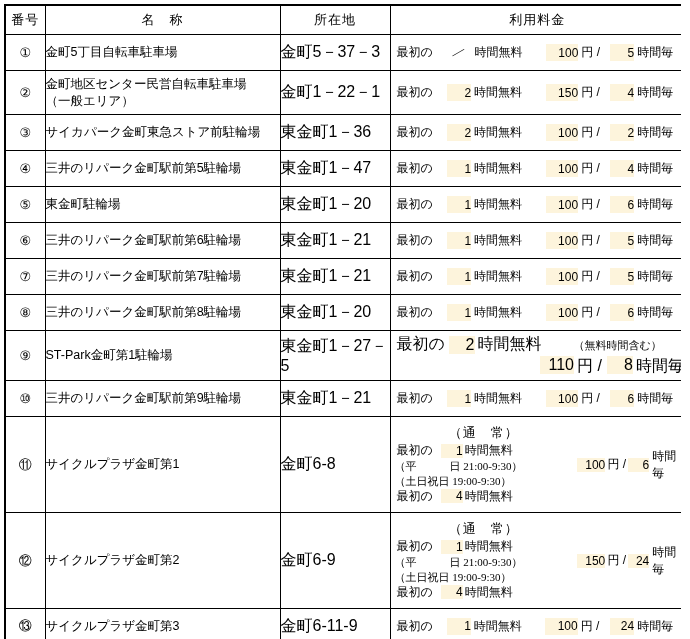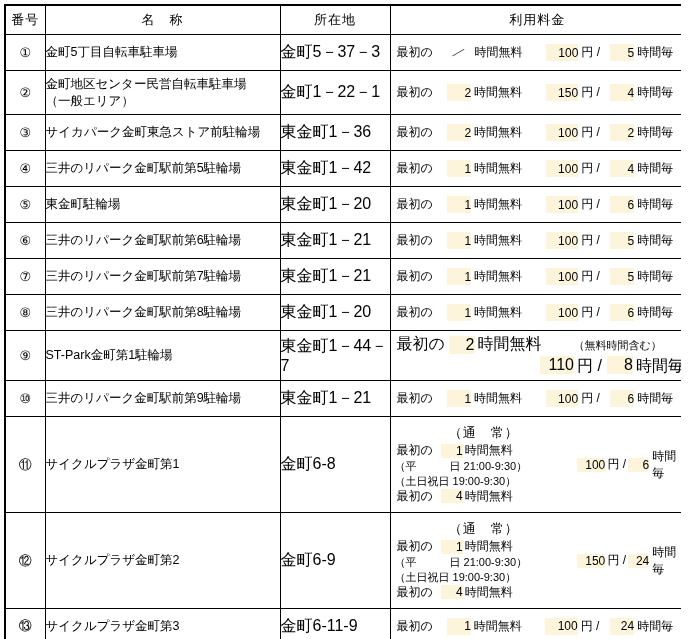--- a/index.html
+++ b/index.html
@@ -95,20 +95,21 @@
   }
   .note-center {
     text-align: center;
     font-size: 11px;
     padding: 2px 0 0 0;
   }
   .sub-block {
     font-size: 11px;
     line-height: 1.3;
     padding-left: 4px;
+    font-family: Liberation Serif, serif;
   }
   .tsujo {
     text-align: center;
     font-size: 13px;
     letter-spacing: 1px;
   }
   .inline-free {
     display: flex;
     align-items: center;
     font-size: 12px;
@@ -213,21 +214,21 @@
                 <span class="fee-seg seg-yen">円 /</span>
                 <span class="fee-seg seg-num">2</span>
                 <span class="fee-seg seg-tail">時間毎</span>
               </div>
             </div>
           </td>
         </tr>
         <tr style="height: 36px;">
           <td class="no-cell">④</td>
           <td class="name-cell">三井のリパーク金町駅前第5駐輪場</td>
-          <td class="addr-cell">東金町1－42</td>
+          <td class="addr-cell">東金町1－47</td>
           <td class="fee-cell">
             <div class="fee-grid">
               <div class="fee-row pad2">
                 <span class="fee-seg seg-first">最初の</span>
                 <span class="fee-seg seg-hours">1</span>
                 <span class="fee-seg seg-free">時間無料</span>
                 <span class="fee-seg seg-price">100</span>
                 <span class="fee-seg seg-yen">円 /</span>
                 <span class="fee-seg seg-num">4</span>
                 <span class="fee-seg seg-tail">時間毎</span>
@@ -303,21 +304,21 @@
                 <span class="fee-seg seg-yen">円 /</span>
                 <span class="fee-seg seg-num">6</span>
                 <span class="fee-seg seg-tail">時間毎</span>
               </div>
             </div>
           </td>
         </tr>
         <tr style="height: 42px;">
           <td class="no-cell">⑨</td>
           <td class="name-cell">ST-Park金町第1駐輪場</td>
-          <td class="addr-cell">東金町1－44－7</td>
+          <td class="addr-cell">東金町1－27－5</td>
           <td class="fee-cell">
             <div>
               <div style="display:flex;align-items:center;padding:3px 0 0 0;">
                 <span class="fee-seg seg-first">最初の</span>
                 <span class="fee-seg seg-hours">2</span>
                 <span class="fee-seg seg-free">時間無料</span>
                 <span class="note-center" style="flex:1">（無料時間含む）</span>
               </div>
               <div style="display:flex;align-items:flex-start;justify-content:flex-end;padding:1px 0 3px 0;">
                 <span class="fee-seg seg-price">110</span>

